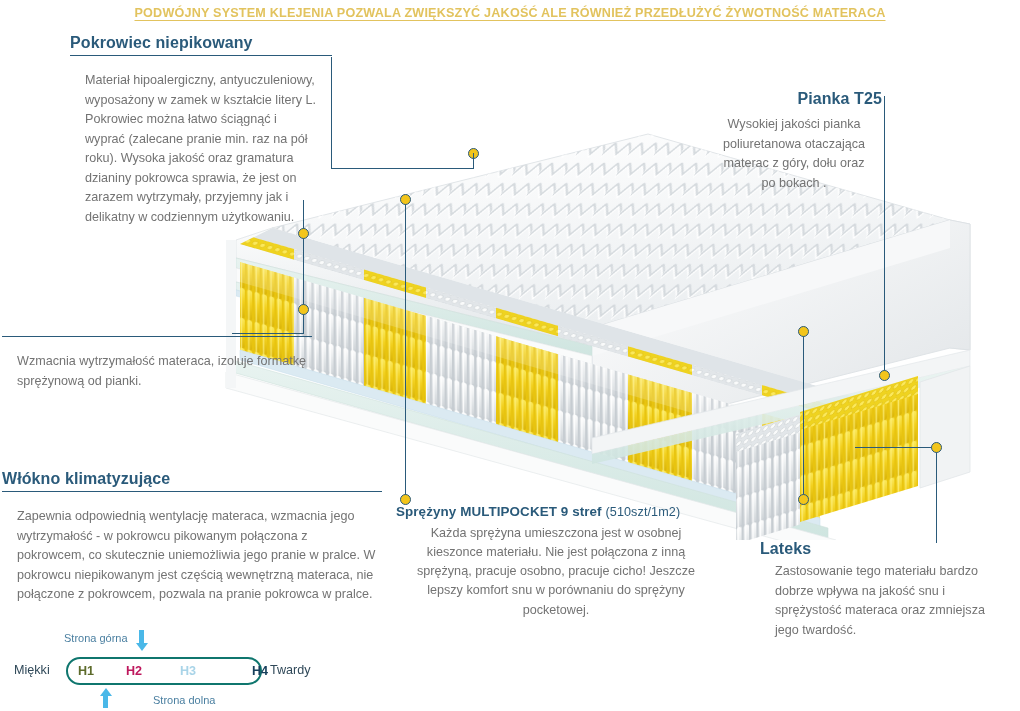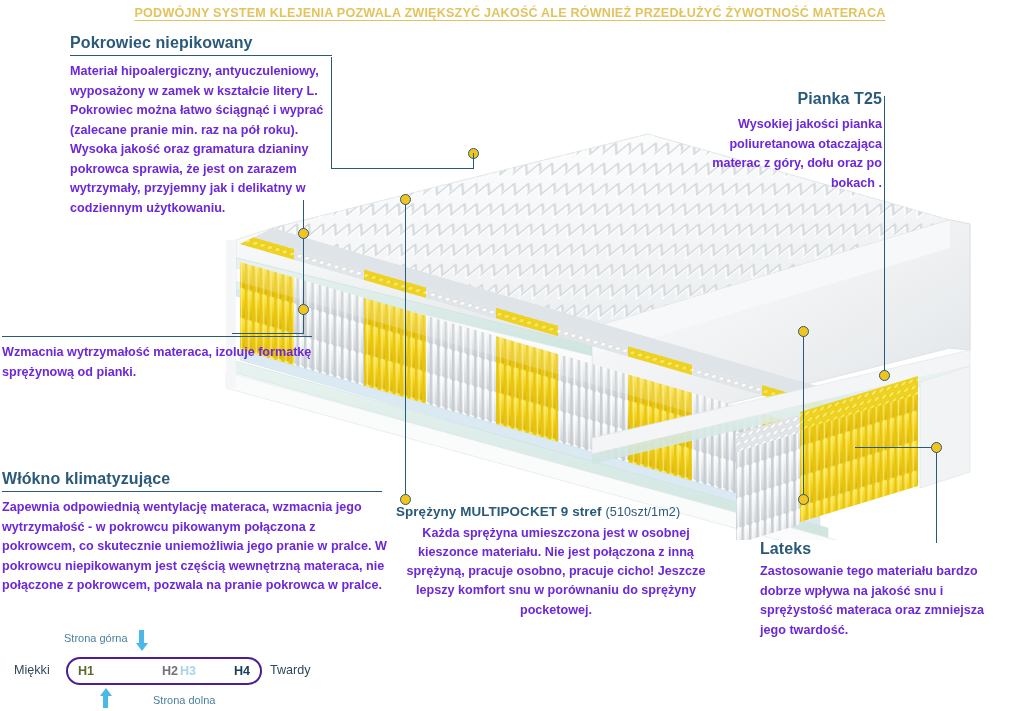--- a/index.html
+++ b/index.html
@@ -32,25 +32,25 @@
   
   .blk{position:absolute;}
   .blk h3{
     margin:0 0 3px 0;
     font-size:16px;
     font-weight:700;
     color:#2a5a7a;
     letter-spacing:.1px;
   }
   .blk p{
-    margin:0;
+    margin:15px;
     font-size:12.6px;
     line-height:1.55;
-    color:#6d28d9;
-    font-weight:700;
+    color:#737373;
+    font-weight:400;
   }
   .rule{
     height:1px;background:#2a5a7a;border:0;margin:2px 0 6px 0;
   }
 
   
   #b-cover{left:70px;top:34px;width:262px;}
   #b-cover .rule{width:262px;}
 
   
@@ -83,30 +83,30 @@
   .dot{
     position:absolute;width:11px;height:11px;border-radius:50%;
     background:#f3c51b;border:1.4px solid #2a5a7a;
     box-sizing:border-box;
   }
 
   
   #scale{position:absolute;left:0px;top:622px;width:340px;height:89px;}
   .scale-box{
     position:absolute;left:66px;top:35px;width:196px;height:28px;
-    border:2px solid #4c1d95;border-radius:14px;box-sizing:border-box;
+    border:2px solid #0f766e;border-radius:14px;box-sizing:border-box;
     background:#ffffff;
   }
   .scale-box span{
     position:absolute;top:5px;font-size:12.6px;font-weight:700;
   }
   .h1{left:10px;color:#5d6b2b;}
   .h2{left:58px;color:#e0a93c;}
   .h3{left:112px;color:#a9d4e8;}
-  .h4{left:166px;color:#17405c;}
+  .h4{left:184px;color:#17405c;}
   .soft-lbl,.hard-lbl{
     position:absolute;top:41px;font-size:12.6px;color:#2f4858;font-weight:400;
   }
   .soft-lbl{left:14px;}
   .hard-lbl{left:270px;}
   .side-lbl{
     position:absolute;font-size:11px;color:#4a7fa0;font-weight:400;
   }
   #lbl-top{left:64px;top:10px;}
   #lbl-bot{left:130px;top:72px;margin-left:23px;}
@@ -300,21 +300,21 @@
   </div>
 
   <div class="blk" id="b-fibre">
     <h3>Włókno klimatyzujące</h3>
     <hr class="rule">
     <p>Zapewnia odpowiednią wentylację materaca, wzmacnia jego wytrzymałość - w pokrowcu pikowanym połączona z pokrowcem, co skutecznie uniemożliwia jego pranie w pralce. W pokrowcu niepikowanym jest częścią wewnętrzną materaca, nie połączone z pokrowcem, pozwala na pranie pokrowca w pralce.</p>
   </div>
 
   <div class="blk" id="b-foam">
     <h3>Pianka T25</h3>
-    <p style="margin-top:7px;">Wysokiej jakości pianka poliuretanowa otaczająca materac z góry, dołu oraz po bokach .</p>
+    <p style="margin-top:7px;text-align:center;">Wysokiej jakości pianka poliuretanowa otaczająca materac z góry, dołu oraz po bokach .</p>
   </div>
 
   <div class="blk" id="b-spring">
     <h3>
       <span>Sprężyny MULTIPOCKET 9 stref</span>
       <span class="sub">(510szt/1m2)</span>
     </h3>
     <p style="margin-top:5px;text-align:center;">Każda sprężyna umieszczona jest w osobnej kieszonce materiału. Nie jest połączona z inną sprężyną, pracuje osobno, pracuje cicho! Jeszcze lepszy komfort snu w porównaniu do sprężyny pocketowej.</p>
   </div>
 
@@ -335,19 +335,19 @@
     <div style="position:absolute;left:100px;top:66px;">
       <div class="arr-head" style="left:0px;top:0px;border-bottom:8px solid #4ab8e8;"></div>
       <div class="arr-stem" style="left:3px;top:7px;height:13px;"></div>
     </div>
 
     <span class="soft-lbl">Miękki</span>
     <span class="hard-lbl">Twardy</span>
 
     <div class="scale-box">
       <span class="h1" style="color: rgb(93, 107, 43);">H1</span>
-      <span class="h2" style="color: #737373; margin-left: 36px;">H2</span>
+      <span class="h2" style="color: #be185d;">H2</span>
       <span class="h3" style="color: rgb(169, 212, 232);">H3</span>
       <span class="h4" style="color: rgb(23, 64, 92);">H4</span>
     </div>
   </div>
 
 </div>
 
 </body></html>

